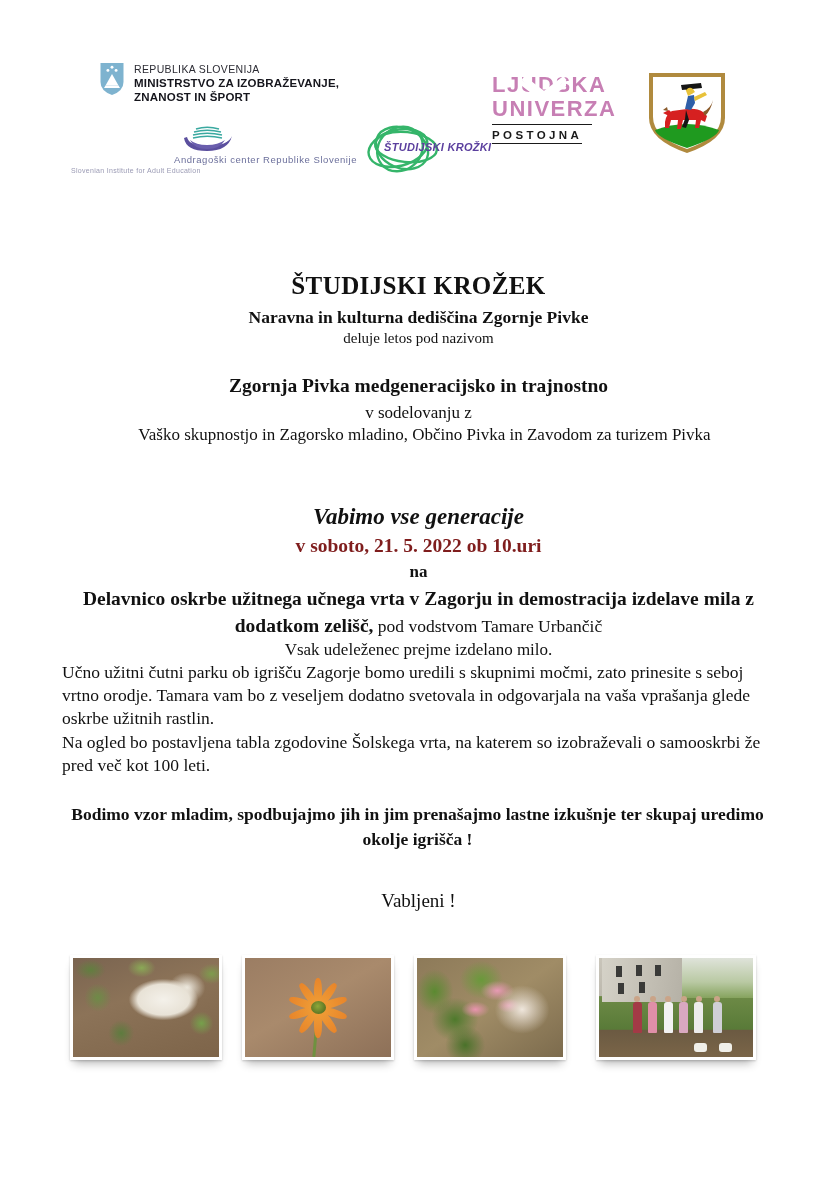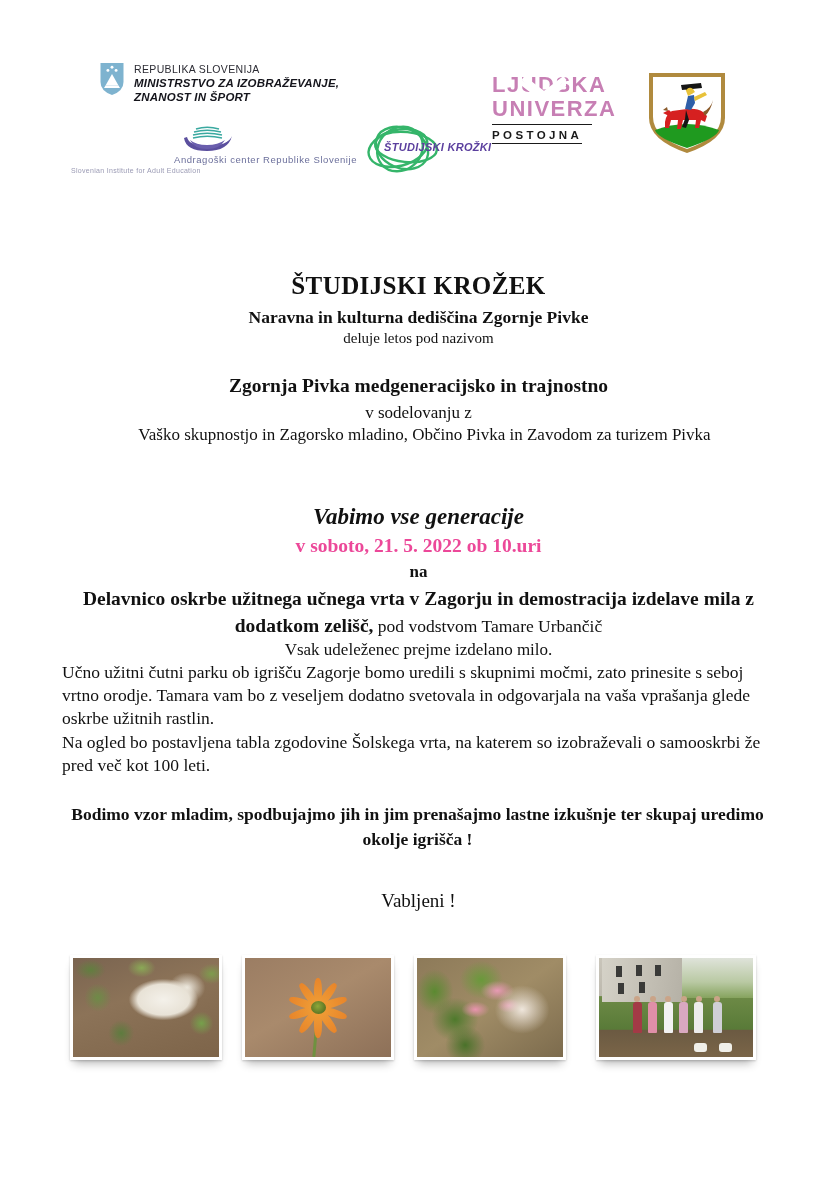--- a/index.html
+++ b/index.html
@@ -48,21 +48,20 @@
     color: #2b2b33;
     font-weight: 400;
     display: block;
   }
   .ministry-text .l2, .ministry-text .l3 {
     font-size: 11.5px;
     letter-spacing: 0.2px;
     color: #15151c;
     font-weight: 700;
     display: block;
-    font-style: italic;
   }
 
   
   .acs-logo {
     position: absolute;
     left: 160px;
     top: 124px;
     width: 200px;
     height: 48px;
   }
@@ -490,21 +489,21 @@
 
   <div class="block t-h1">ŠTUDIJSKI KROŽEK</div>
   <div class="block t-h2">Naravna in kulturna dediščina Zgornje Pivke</div>
   <div class="block t-sub1">deluje letos pod nazivom</div>
 
   <div class="block t-name">Zgornja Pivka medgeneracijsko in trajnostno</div>
   <div class="block t-coop">v sodelovanju z</div>
   <div class="block t-partners">Vaško skupnostjo in Zagorsko mladino, Občino Pivka in Zavodom za turizem Pivka</div>
 
   <div class="block t-invite">Vabimo vse generacije</div>
-  <div class="block t-date" style="color: #ec4899;">v soboto, 21. 5. 2022 ob 10.uri</div>
+  <div class="block t-date" style="color: #7f1d1d;">v soboto, 21. 5. 2022 ob 10.uri</div>
   <div class="block t-na">na</div>
 
   <div class="t-workshop">
     <span>Delavnico oskrbe užitnega učnega vrta v Zagorju in  demostracija izdelave</span>
     <span>mila z dodatkom zelišč,</span><span class="reg"> pod vodstvom Tamare Urbančič</span>
   </div>
 
   <div class="block t-soap">Vsak udeleženec prejme izdelano milo.</div>
 
   <div class="para para-1">Učno užitni čutni parku ob igrišču Zagorje bomo uredili s skupnimi močmi, zato prinesite s seboj vrtno orodje. Tamara vam bo z veseljem dodatno svetovala in odgovarjala na vaša vprašanja glede oskrbe užitnih rastlin.</div>

